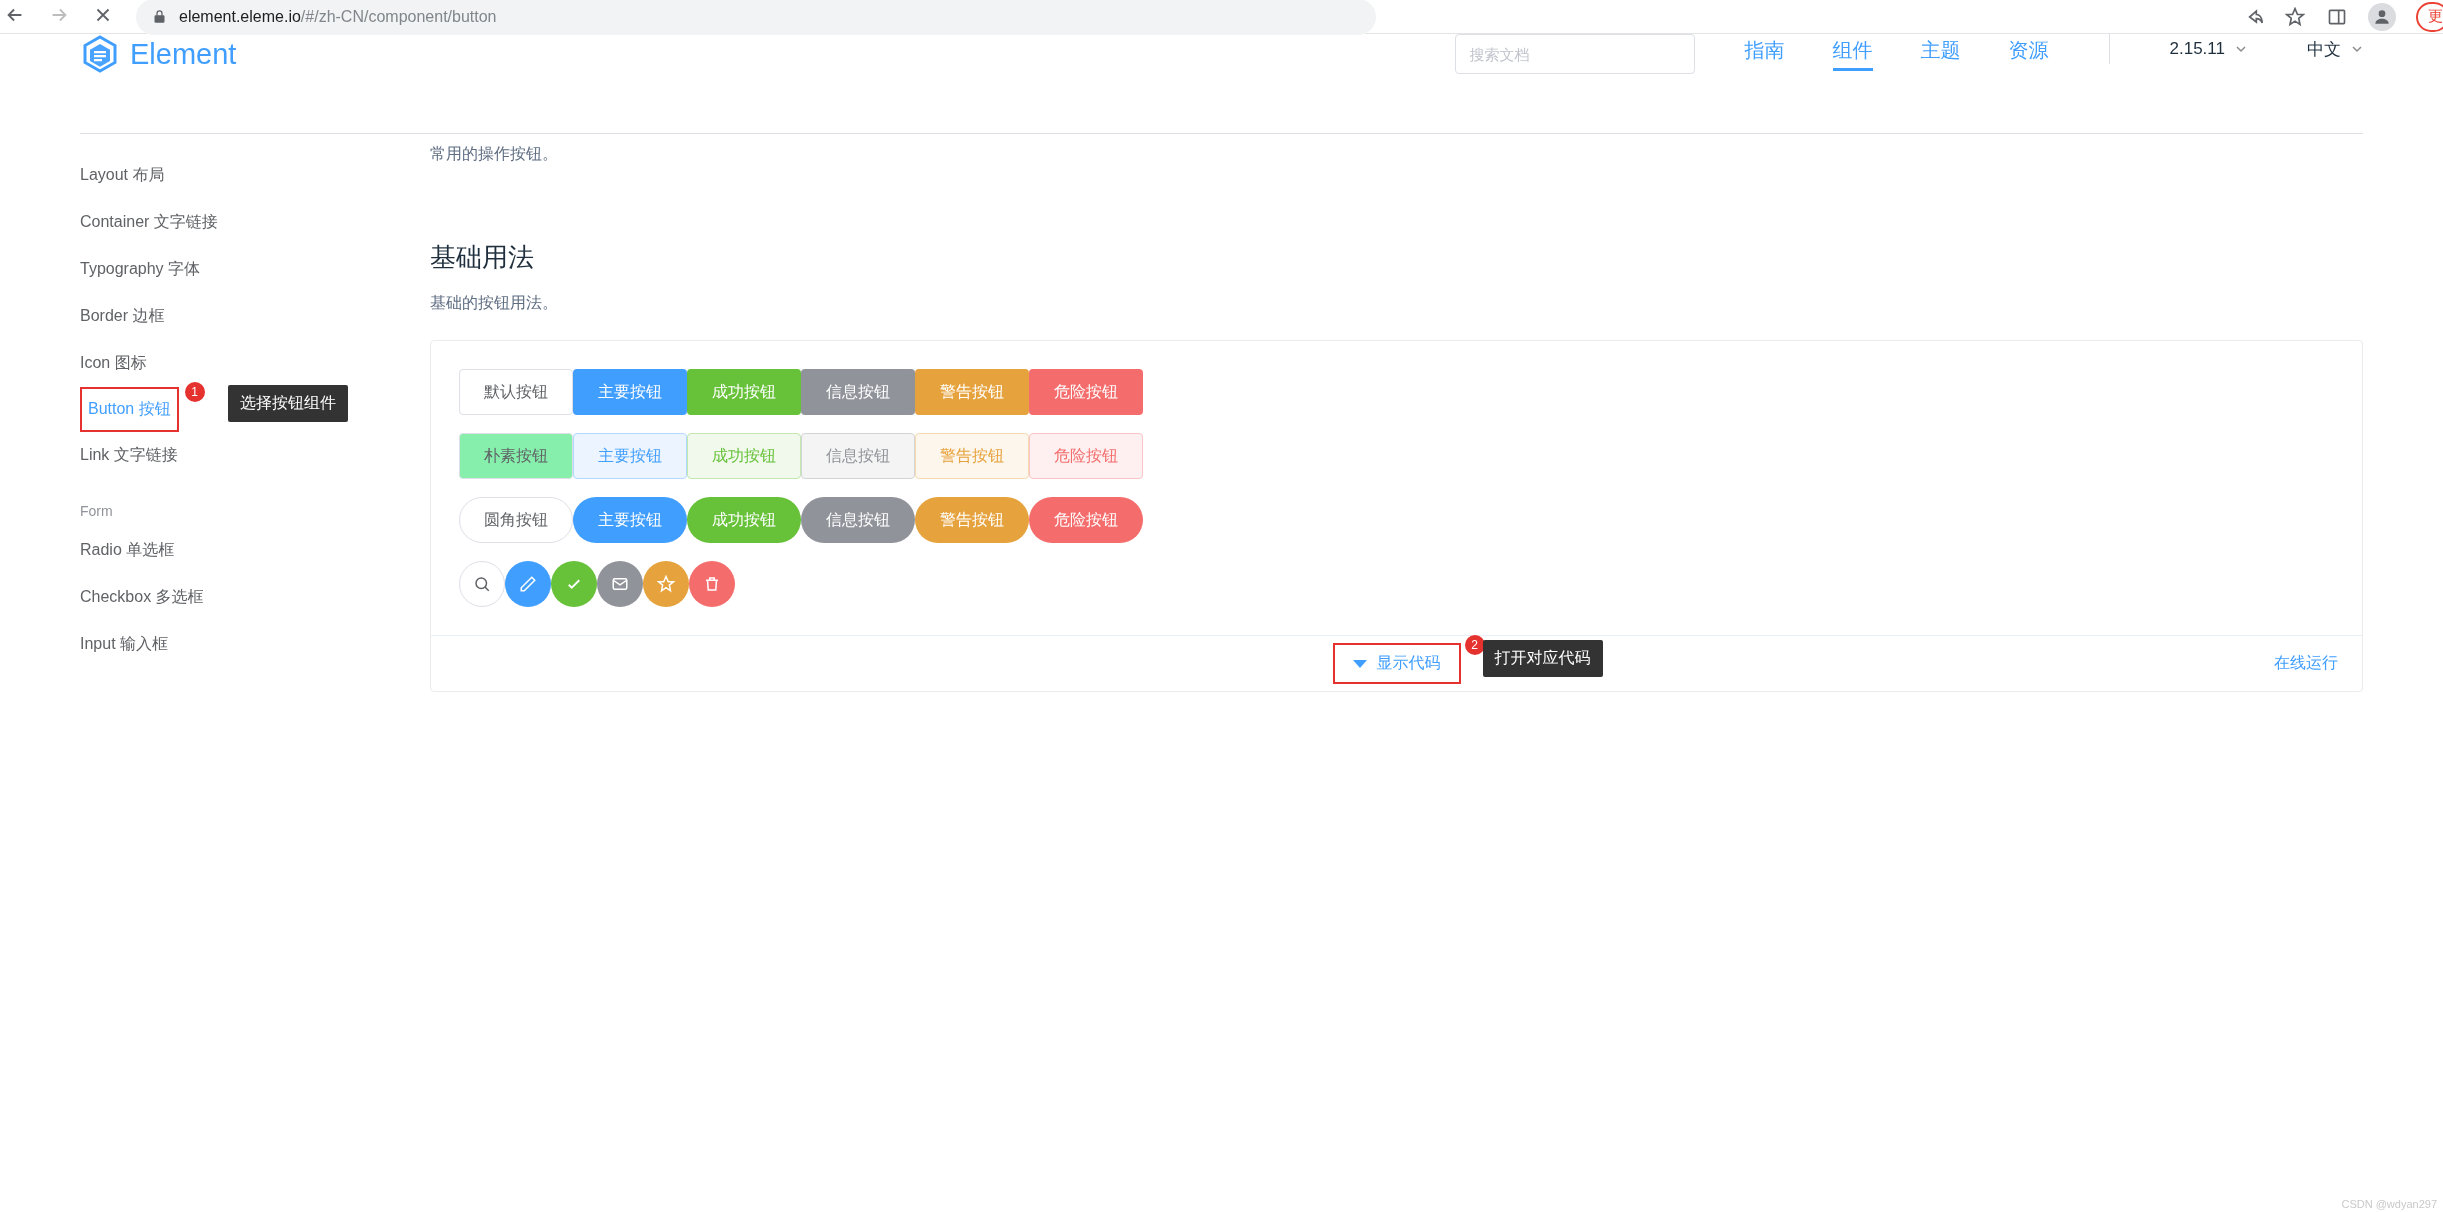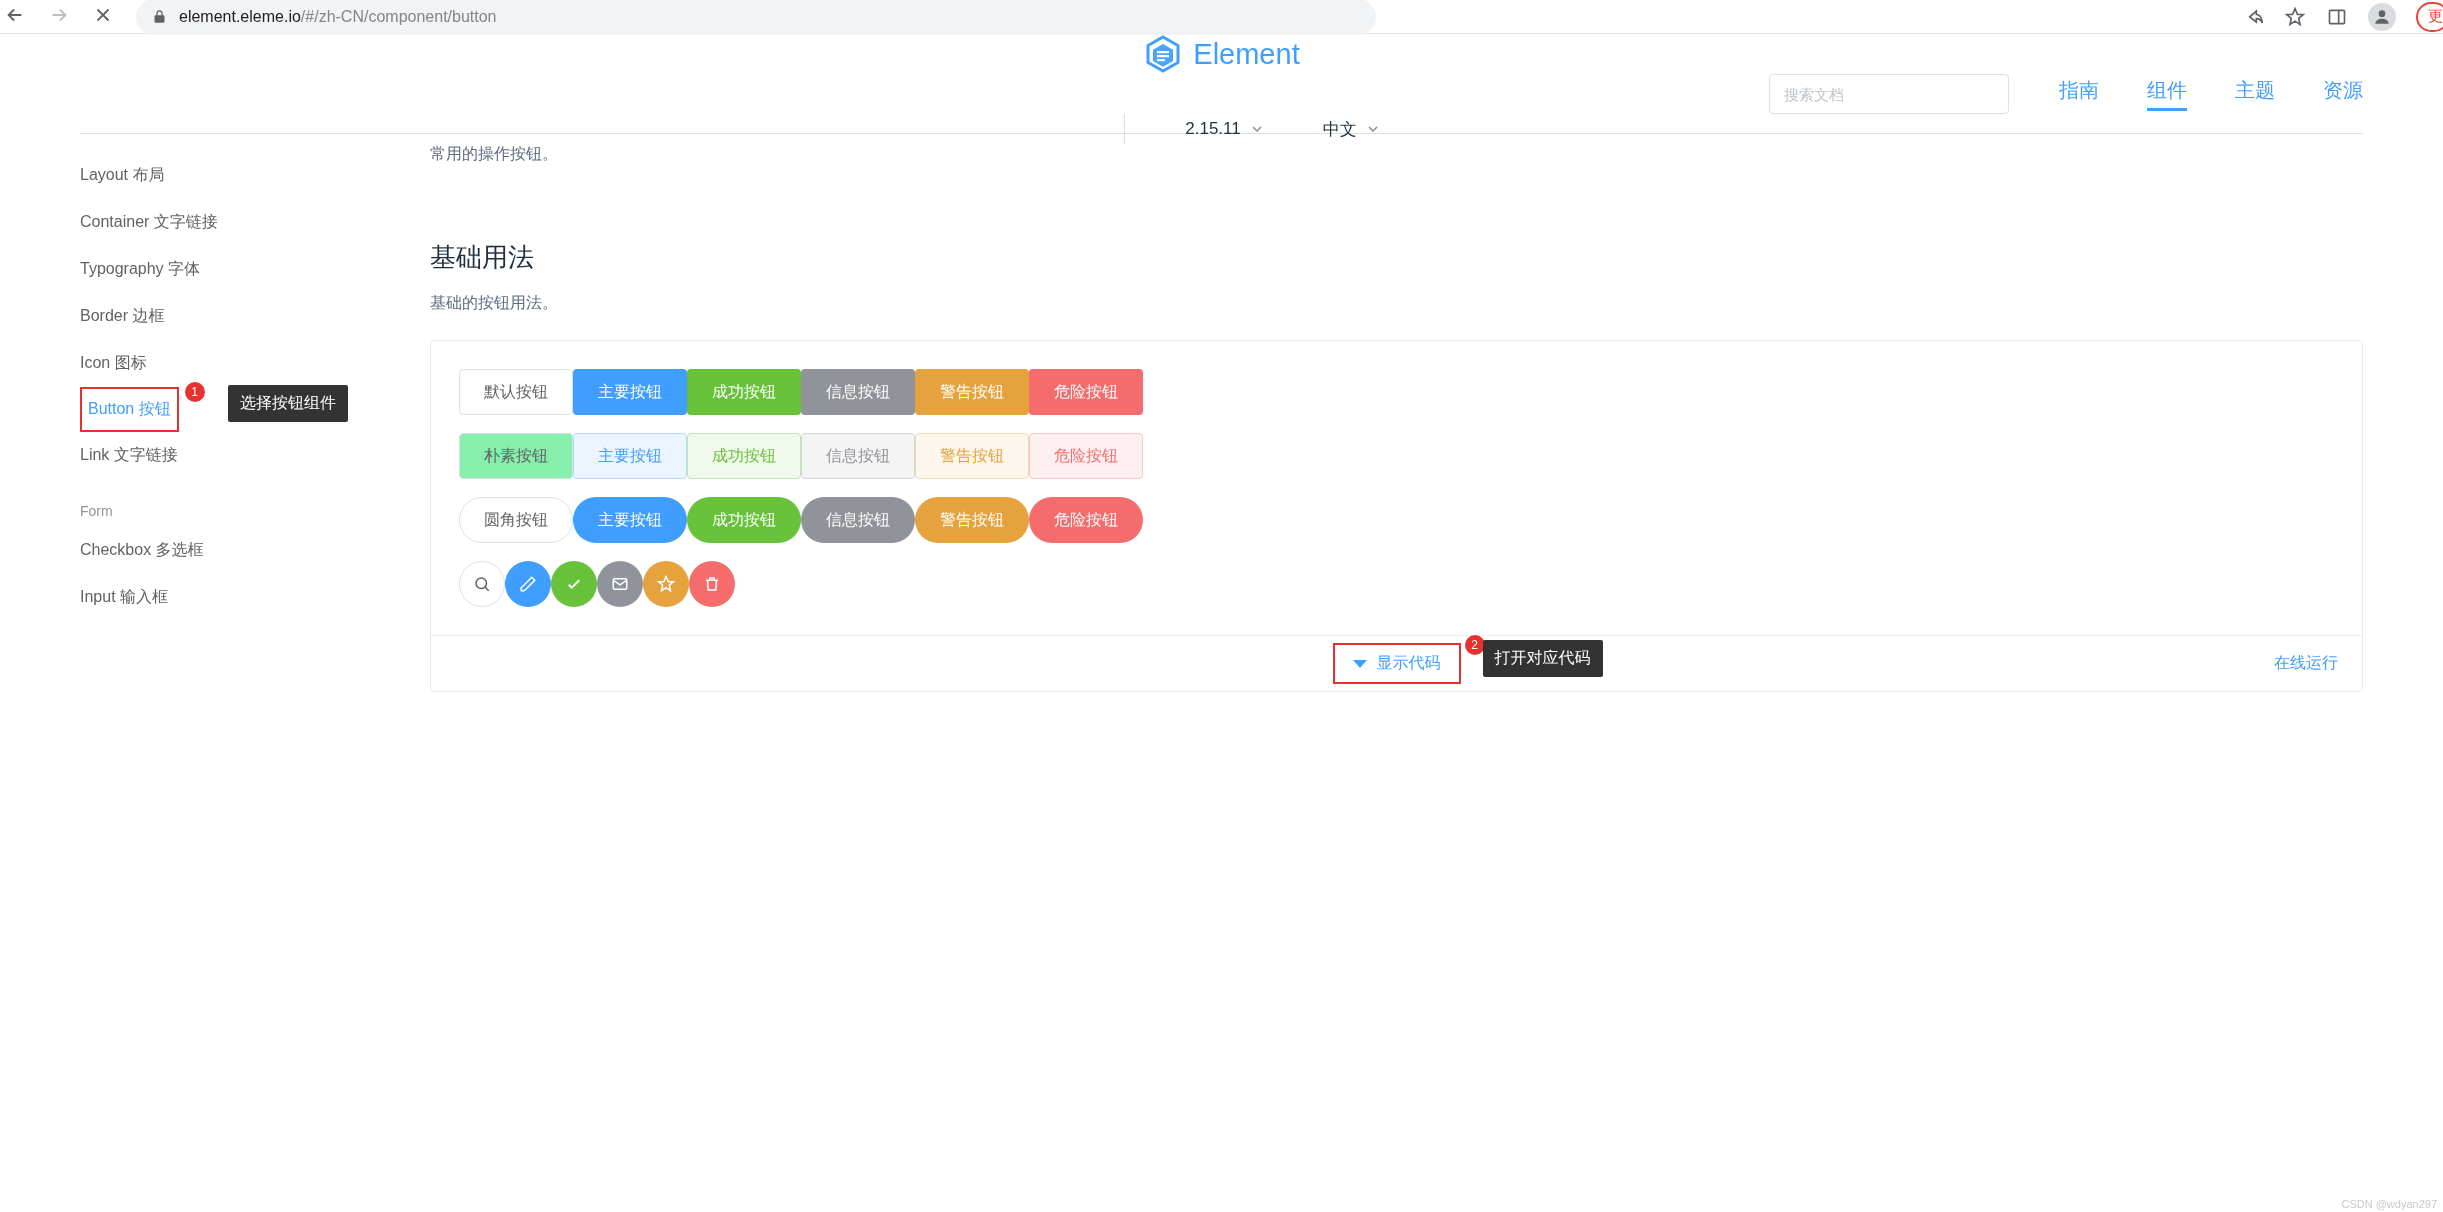--- a/index.html
+++ b/index.html
@@ -12,21 +12,21 @@
     .address-bar { flex: 1; height: 36px; background: #f1f3f4; border-radius: 18px; display: flex; align-items: center; padding: 0 16px; gap: 12px; color: #202124; font-size: 16px; margin: 0 10px; max-width: 1240px; }
     .lock-icon { color: #5f6368; display: flex; }
     .url-text { color: #202124; }
     .url-dim { color: #80868b; }
     .browser-right-icons { display: flex; align-items: center; gap: 20px; margin-left: auto; }
     .browser-right-icons .ic { width: 22px; height: 22px; display: flex; align-items: center; justify-content: center; color: #5f6368; }
     .browser-right-icons svg { width: 20px; height: 20px; }
     .avatar-circle { width: 28px; height: 28px; border-radius: 50%; background: #dadce0; display: flex; align-items: center; justify-content: center; }
     .more-btn { height: 30px; border: 2px solid #ea4335; border-radius: 15px; color: #ea4335; font-size: 15px; padding: 0 4px 0 10px; display: flex; align-items: center; margin-right: -10px; }
     .page { padding: 0 80px; }
-    .header { height: 100px; display: flex; align-items: center; border-bottom: 1px solid #dcdfe6; flex-direction: column; }
+    .header { height: 100px; display: flex; align-items: flex-start; border-bottom: 1px solid #dcdfe6; }
     .logo { display: flex; align-items: center; gap: 10px; color: #409eff; font-size: 29px; font-weight: 500; }
     .logo-mark { width: 40px; height: 40px; }
     .header-mid { margin-left: auto; display: flex; align-items: center; gap: 50px; }
     .search-box { width: 240px; height: 40px; border: 1px solid #dcdfe6; border-radius: 4px; padding: 0 14px; font-size: 15px; color: #606266; outline: none; }
     .search-box::placeholder { color: #c0c4cc; }
     .nav-items { display: flex; gap: 48px; font-size: 20px; }
     .nav-item { color: #409eff; cursor: pointer; }
     .nav-item.active { border-bottom: 3px solid #409eff; padding-bottom: 4px; }
     .header-right { display: flex; align-items: center; gap: 60px; margin-left: 60px; }
     .divider-v { width: 1px; height: 30px; background: #dcdfe6; }
@@ -164,20 +164,21 @@
       <div class="side-item">Typography 字体</div>
       <div class="side-item">Border 边框</div>
       <div class="side-item">Icon 图标</div>
       <div class="annot-wrap">
         <div class="side-item active">Button 按钮</div>
         <span class="annot-badge" style="top:-5px;right:-26px;">1</span>
         <span class="annot-tooltip" style="top:-2px;left:148px;">选择按钮组件</span>
       </div>
       <div class="side-item">Link 文字链接</div>
       <div class="side-group">Form</div>
+      <div class="side-item">Radio 单选框</div>
       <div class="side-item">Checkbox 多选框</div>
       <div class="side-item">Input 输入框</div>
     </div>
 
     <div class="content">
       <div class="desc">常用的操作按钮。</div>
       <h2 class="section-title">基础用法</h2>
       <div class="sub-desc">基础的按钮用法。</div>
 
       <div class="demo-block">

